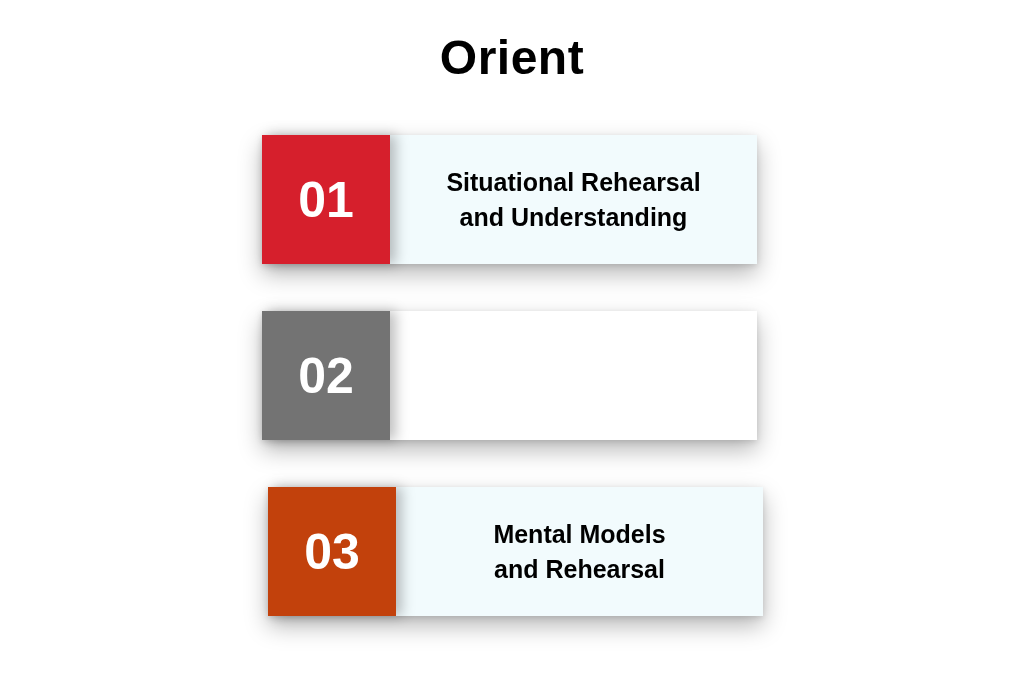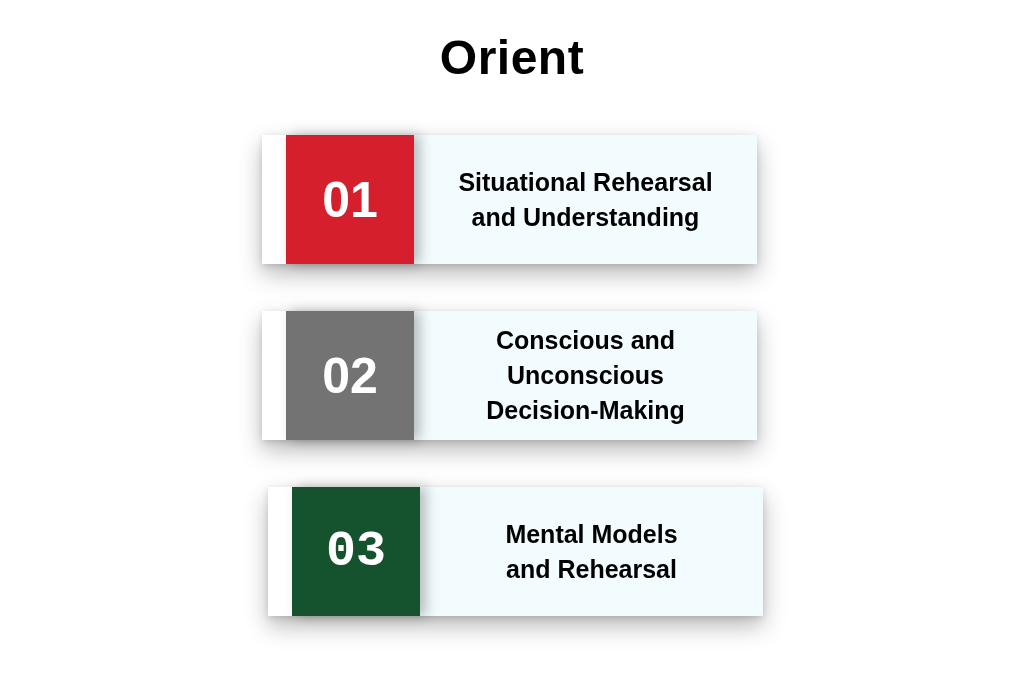--- a/index.html
+++ b/index.html
@@ -4,40 +4,37 @@
 <style>
   html, body { margin:0; padding:0; }
   body { width:1024px; height:684px; background:#ffffff; position:relative; overflow:hidden;
          font-family:"Liberation Sans", sans-serif; }
   .title { position:absolute; left:0; width:1024px; top:30px; text-align:center;
            font-size:48px; font-weight:bold; color:#000; letter-spacing:0.5px; }
   .card { position:absolute; width:495px; height:129px; display:flex;
           box-shadow: 0 10px 22px rgba(0,0,0,0.28), 0 2px 6px rgba(0,0,0,0.12); }
   .num { width:128px; height:100%; display:flex; align-items:center; justify-content:center;
          color:#fff; font-weight:bold; font-size:50px; position:relative; z-index:1;
-         box-shadow: 6px 0 12px rgba(0,0,0,0.25); margin-left: 24px; }
+         box-shadow: 6px 0 12px rgba(0,0,0,0.25); }
   .label { flex:1; background:#f2fbfd; display:flex; align-items:center; justify-content:center;
            text-align:center; font-weight:bold; font-size:25px; line-height:35px; color:#000;
            padding:0 10px; white-space:pre-line; }
 </style>
 </head>
 <body>
 
 <div class="title">Orient</div>
 
 <div class="card" style="left:262px; top:135px;">
   <div class="num" style="background:#d61f2c;">01</div>
   <div class="label">Situational Rehearsal
 and Understanding</div>
 </div>
 
 <div class="card" style="left:262px; top:311px;">
   <div class="num" style="background:#737373;">02</div>
-  <div class="label">Conscious and
-Unconscious
-Decision-Making</div>
 </div>
 
 <div class="card" style="left:268px; top:487px;">
-  <div class="num" style="background:#14532d;font-family:Liberation Mono, monospace;">03</div>
+  <div class="num" style="background:#c2410c;">03</div>
   <div class="label">Mental Models
 and Rehearsal</div>
 </div>
 
 </body></html>

